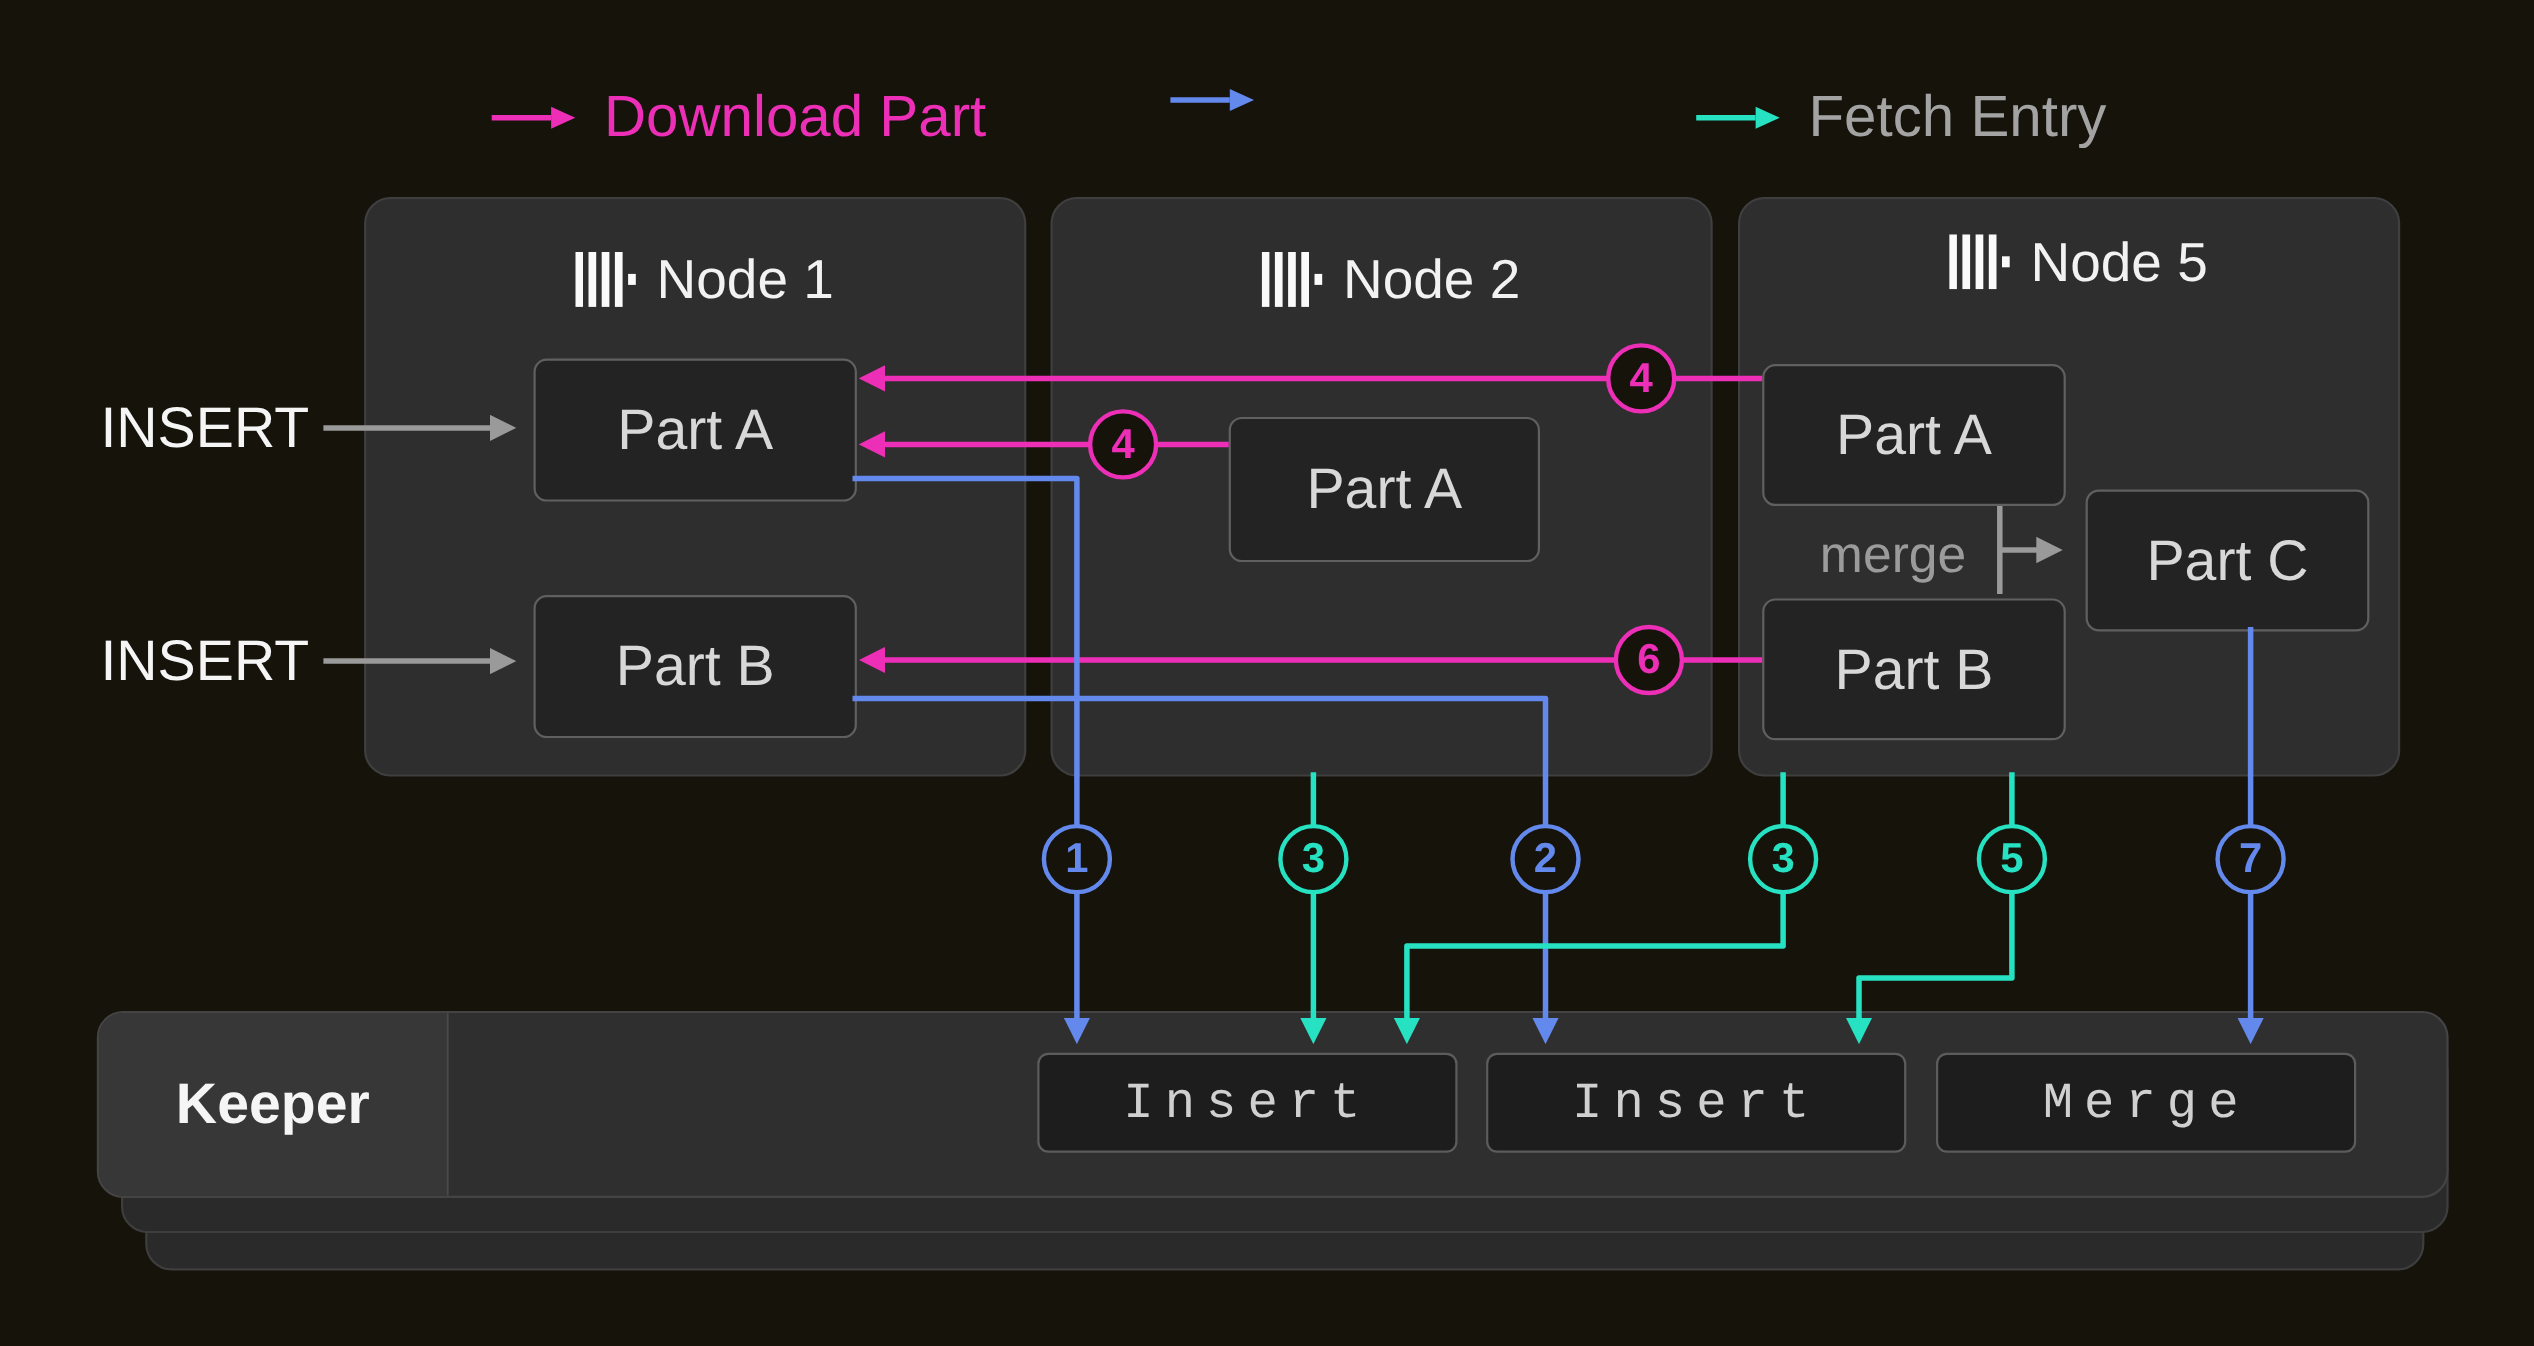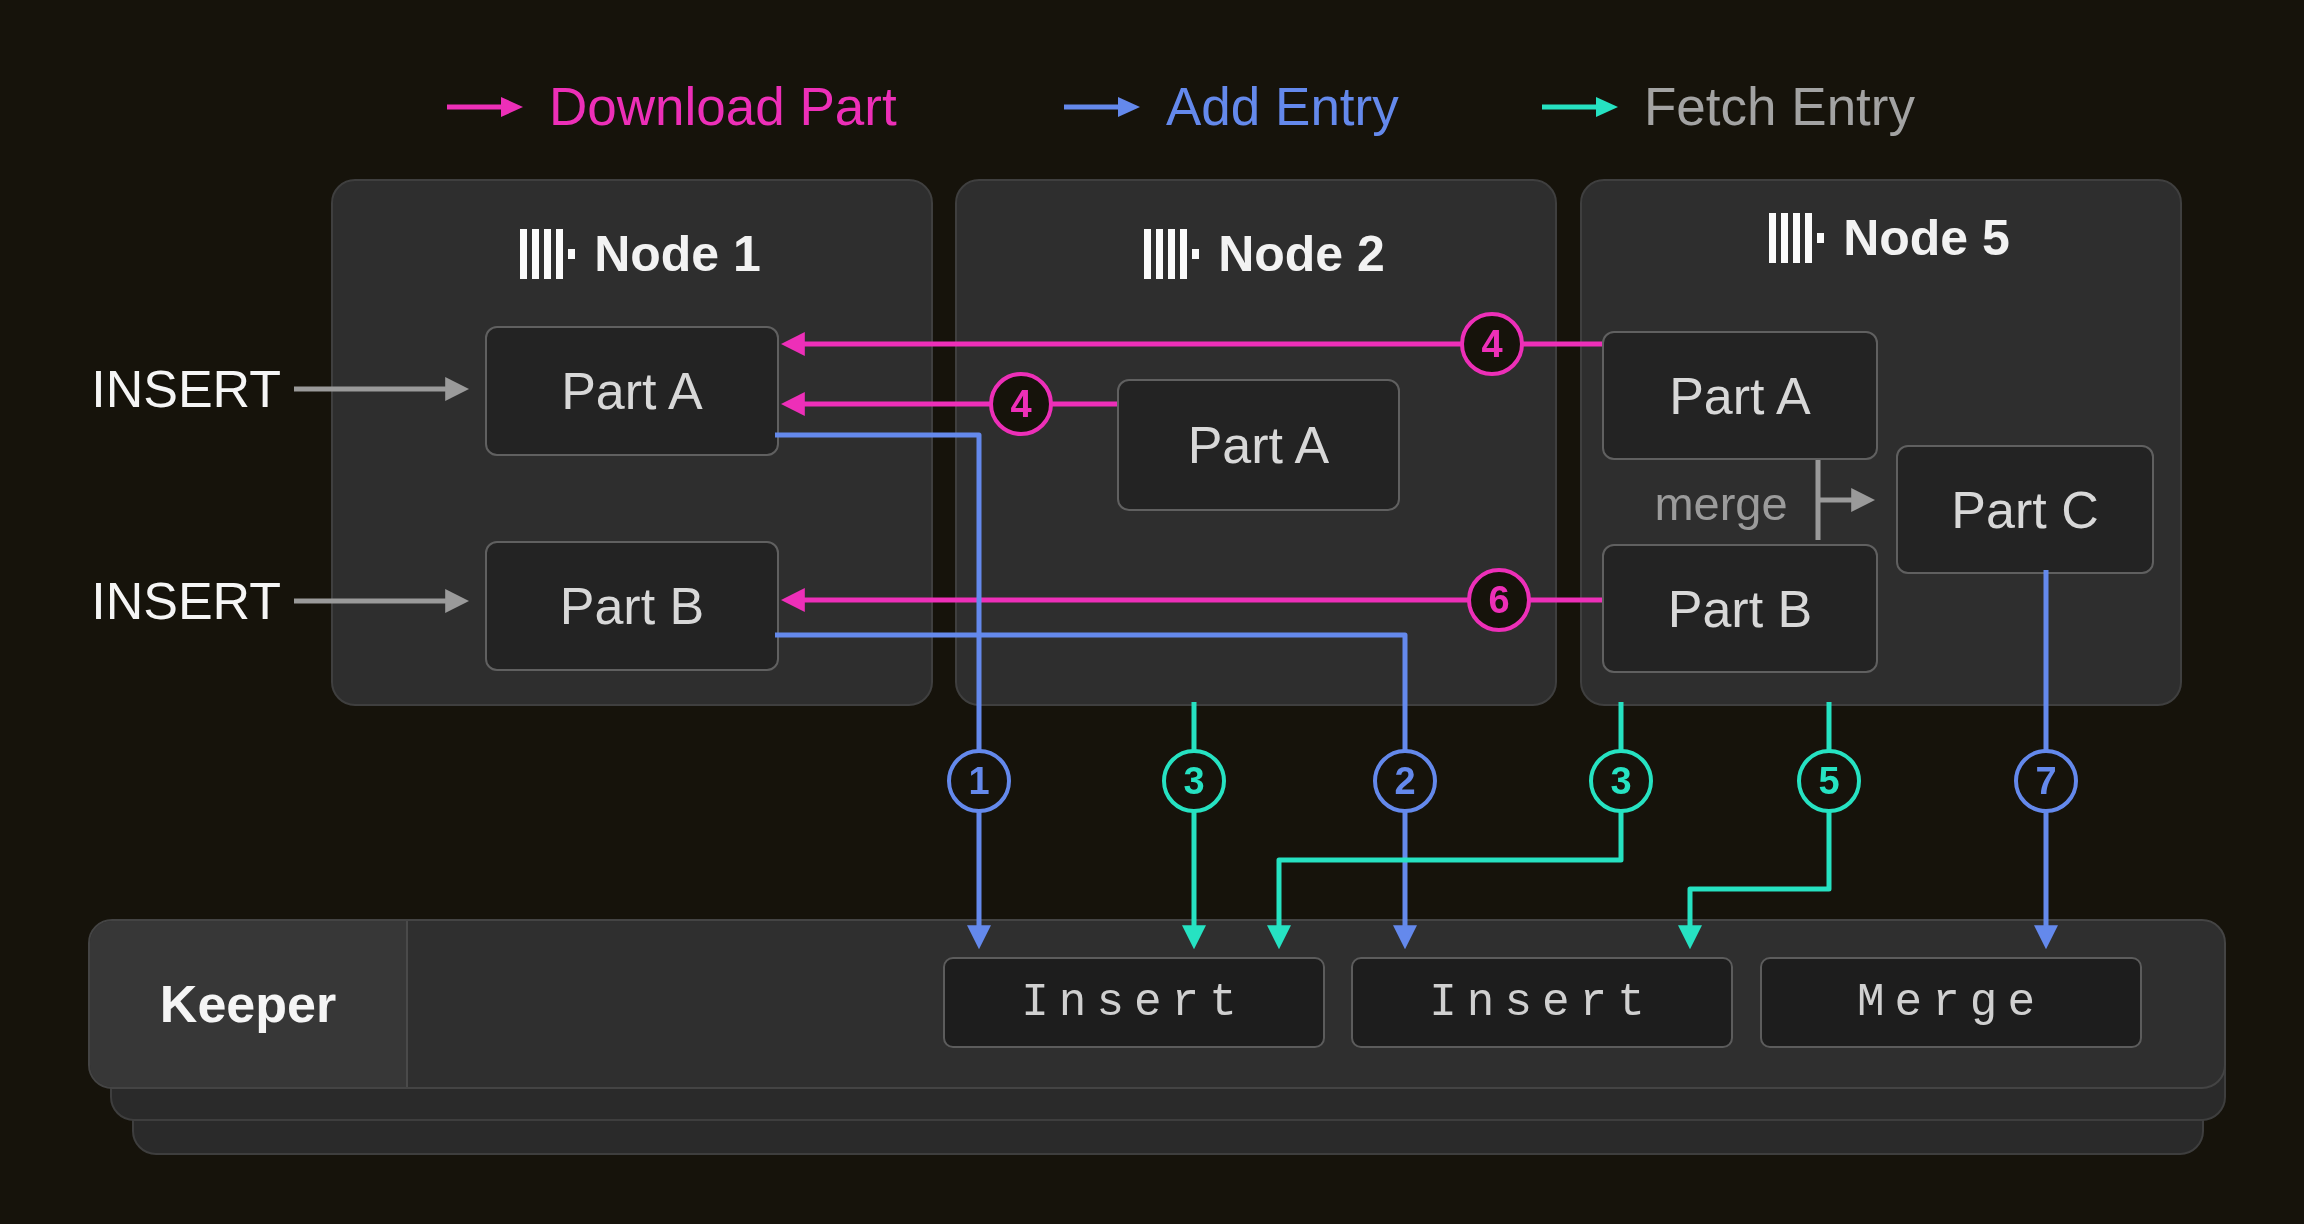--- a/index.html
+++ b/index.html
@@ -7,21 +7,21 @@
     font-family:"Liberation Sans",sans-serif;overflow:hidden;}
 
   
   .legend-item{position:absolute;top:76px;display:flex;align-items:center;gap:24px;z-index:3;}
   .legend-label{font-size:53px;font-weight:500;white-space:nowrap;}
   .magenta-text{color:#ed2fb8;} .blue-text{color:#6489ec;} .teal-text{color:#a3a3a3;}
 
   
   .node{position:absolute;background:#2e2e2e;border:2px solid #3f3f3f;border-radius:24px;z-index:1;}
   .node-title{position:absolute;left:0;right:0;top:44px;display:flex;align-items:center;
-    justify-content:center;gap:18px;color:#f2f2f2;font-size:50px;font-weight:700;padding-left:17px;}
+    justify-content:center;gap:18px;color:#f2f2f2;font-size:50px;font-weight:400;padding-left:17px;}
 
   .part{position:absolute;background:#232323;border:2px solid #606060;border-radius:12px;
     display:flex;align-items:center;justify-content:center;color:#d8d8d8;font-size:52px;z-index:2;}
 
   .merge-label{position:absolute;left:1621px;top:476px;width:200px;text-align:center;
     color:#9b9b9b;font-size:47px;z-index:2;}
 
   .insert-label{position:absolute;width:215px;text-align:right;color:#f5f5f5;
     font-size:52px;font-weight:500;z-index:2;}
 
@@ -60,21 +60,20 @@
       <line x1="2" y1="15" x2="56" y2="15" stroke="#ed2fb8" stroke-width="5"></line>
       <polygon points="56,5 78,15 56,25" fill="#ed2fb8"></polygon>
     </svg>
     <span class="legend-label magenta-text">Download Part</span>
   </div>
   <div class="legend-item" style="left:1062px">
     <svg width="80" height="30">
       <line x1="2" y1="15" x2="56" y2="15" stroke="#6489ec" stroke-width="5"></line>
       <polygon points="56,5 78,15 56,25" fill="#6489ec"></polygon>
     </svg>
-    <span class="legend-label blue-text">Add Entry</span>
   </div>
   <div class="legend-item" style="left:1540px">
     <svg width="80" height="30">
       <line x1="2" y1="15" x2="56" y2="15" stroke="#26e2c2" stroke-width="5"></line>
       <polygon points="56,5 78,15 56,25" fill="#26e2c2"></polygon>
     </svg>
     <span class="legend-label teal-text">Fetch Entry</span>
   </div>
 
   <div class="node" style="left:331px;top:179px;width:598px;height:523px">

